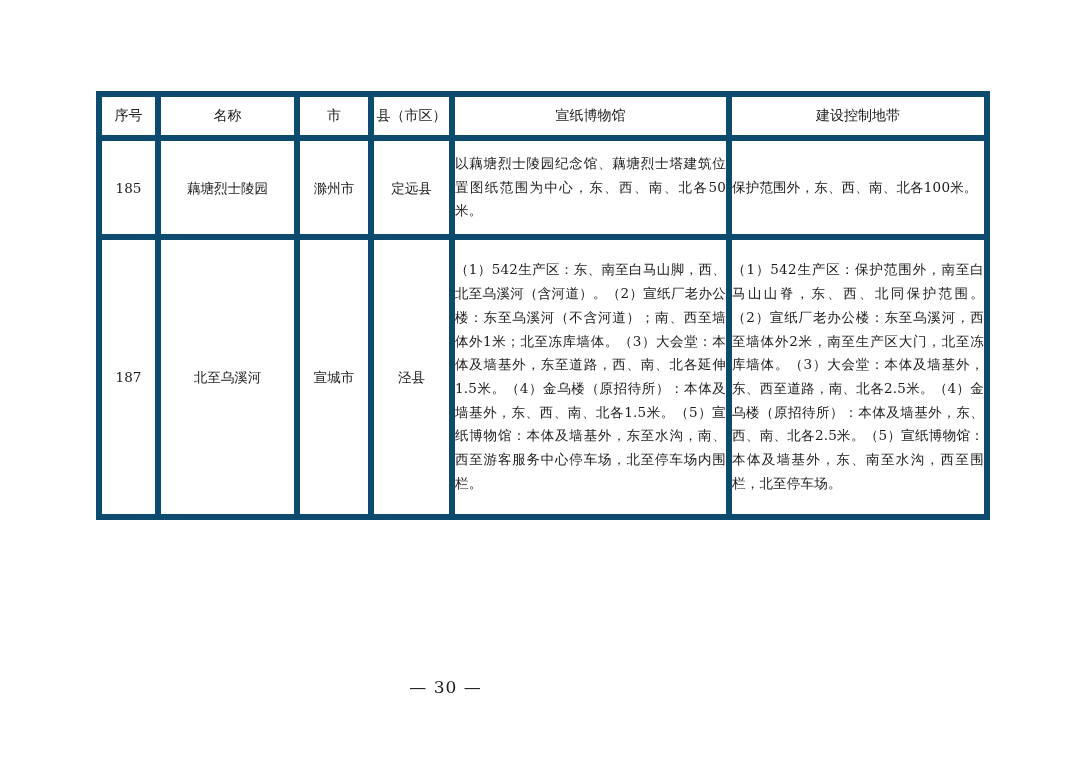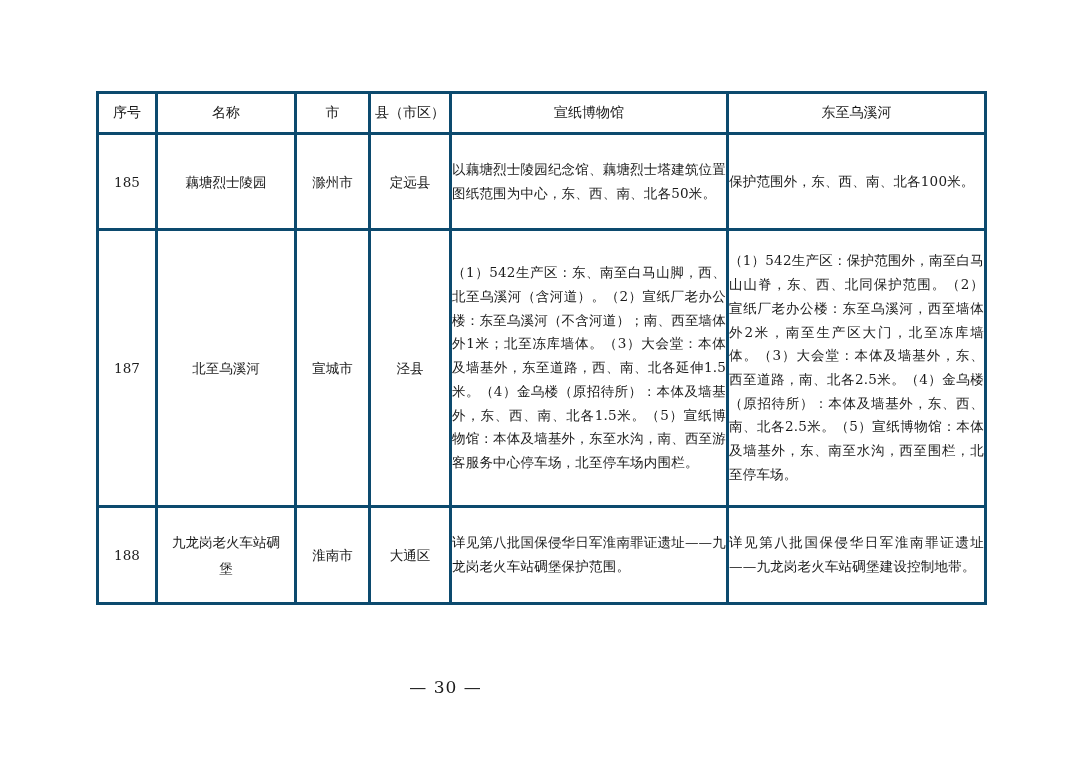--- a/index.html
+++ b/index.html
@@ -1,20 +1,20 @@
 <!DOCTYPE html>
 <html><head>
 <meta charset="utf-8">
 <style>
   html, body { margin: 0; padding: 0; background: #ffffff; }
   body { width: 1080px; height: 764px; position: relative; overflow: hidden;
          font-family: "DejaVu Serif", "Liberation Serif", serif; color: #1a1a1a; }
   table.heritage { position: absolute; left: 96px; top: 91px; border-collapse: collapse;
                    table-layout: fixed; width: 888px; }
-  table.heritage td, table.heritage th { border: 3px solid #0c4a6e; padding: 0; vertical-align: middle;
+  table.heritage td, table.heritage th { border: 6px solid #0c4a6e; padding: 0; vertical-align: middle;
                    font-size: 13.5px; font-weight: normal; }
   table.heritage th { height: 38px; font-family: "DejaVu Sans", "Liberation Sans", sans-serif;
                    font-size: 14px; text-align: center; }
   th.hdr-county { text-align: left; padding-left: 2px; }
   td.c { text-align: center; line-height: 26px; margin-left: 24px; }
   td.t { text-align: justify; line-height: 23.7px; padding: 2px 2px 2px 3px; letter-spacing: 0.2px; }
   tr.r185 td { height: 93px; }
   tr.r186 td { height: 65px; }
   tr.r187 td { height: 274px; }
   tr.r188 td { height: 94px; }
@@ -34,44 +34,36 @@
     <col style="width:277px">
     <col style="width:258px">
   </colgroup>
   <thead>
     <tr>
       <th>序号</th>
       <th>名称</th>
       <th>市</th>
       <th class="hdr-county">县（市区）</th>
       <th>宣纸博物馆</th>
-      <th>东至乌溪河</th>
+      <th>建设控制地带</th>
     </tr>
   </thead>
   <tbody>
     <tr class="r185">
       <td class="c">185</td>
       <td class="c">藕塘烈士陵园</td>
       <td class="c">滁州市</td>
       <td class="c">定远县</td>
       <td class="t">以藕塘烈士陵园纪念馆、藕塘烈士塔建筑位置图纸范围为中心，东、西、南、北各50米。</td>
       <td class="t ctl">保护范围外，东、西、南、北各100米。</td>
     </tr>
     <tr class="r187">
       <td class="c">187</td>
       <td class="c">北至乌溪河</td>
       <td class="c">宣城市</td>
       <td class="c">泾县</td>
       <td class="t">（1）542生产区：东、南至白马山脚，西、北至乌溪河（含河道）。（2）宣纸厂老办公楼：东至乌溪河（不含河道）；南、西至墙体外1米；北至冻库墙体。（3）大会堂：本体及墙基外，东至道路，西、南、北各延伸1.5米。（4）金乌楼（原招待所）：本体及墙基外，东、西、南、北各1.5米。（5）宣纸博物馆：本体及墙基外，东至水沟，南、西至游客服务中心停车场，北至停车场内围栏。</td>
       <td class="t">（1）542生产区：保护范围外，南至白马山山脊，东、西、北同保护范围。（2）宣纸厂老办公楼：东至乌溪河，西至墙体外2米，南至生产区大门，北至冻库墙体。（3）大会堂：本体及墙基外，东、西至道路，南、北各2.5米。（4）金乌楼（原招待所）：本体及墙基外，东、西、南、北各2.5米。（5）宣纸博物馆：本体及墙基外，东、南至水沟，西至围栏，北至停车场。</td>
     </tr>
-    <tr class="r188">
-      <td class="c">188</td>
-      <td class="c" style="padding:0 12px">九龙岗老火车站碉堡</td>
-      <td class="c">淮南市</td>
-      <td class="c">大通区</td>
-      <td class="t">详见第八批国保侵华日军淮南罪证遗址——九龙岗老火车站碉堡保护范围。</td>
-      <td class="t ctl">详见第八批国保侵华日军淮南罪证遗址——九龙岗老火车站碉堡建设控制地带。</td>
-    </tr>
   </tbody>
 </table>
 
 <div class="page-number">— 30 —</div>
 
 </body></html>

